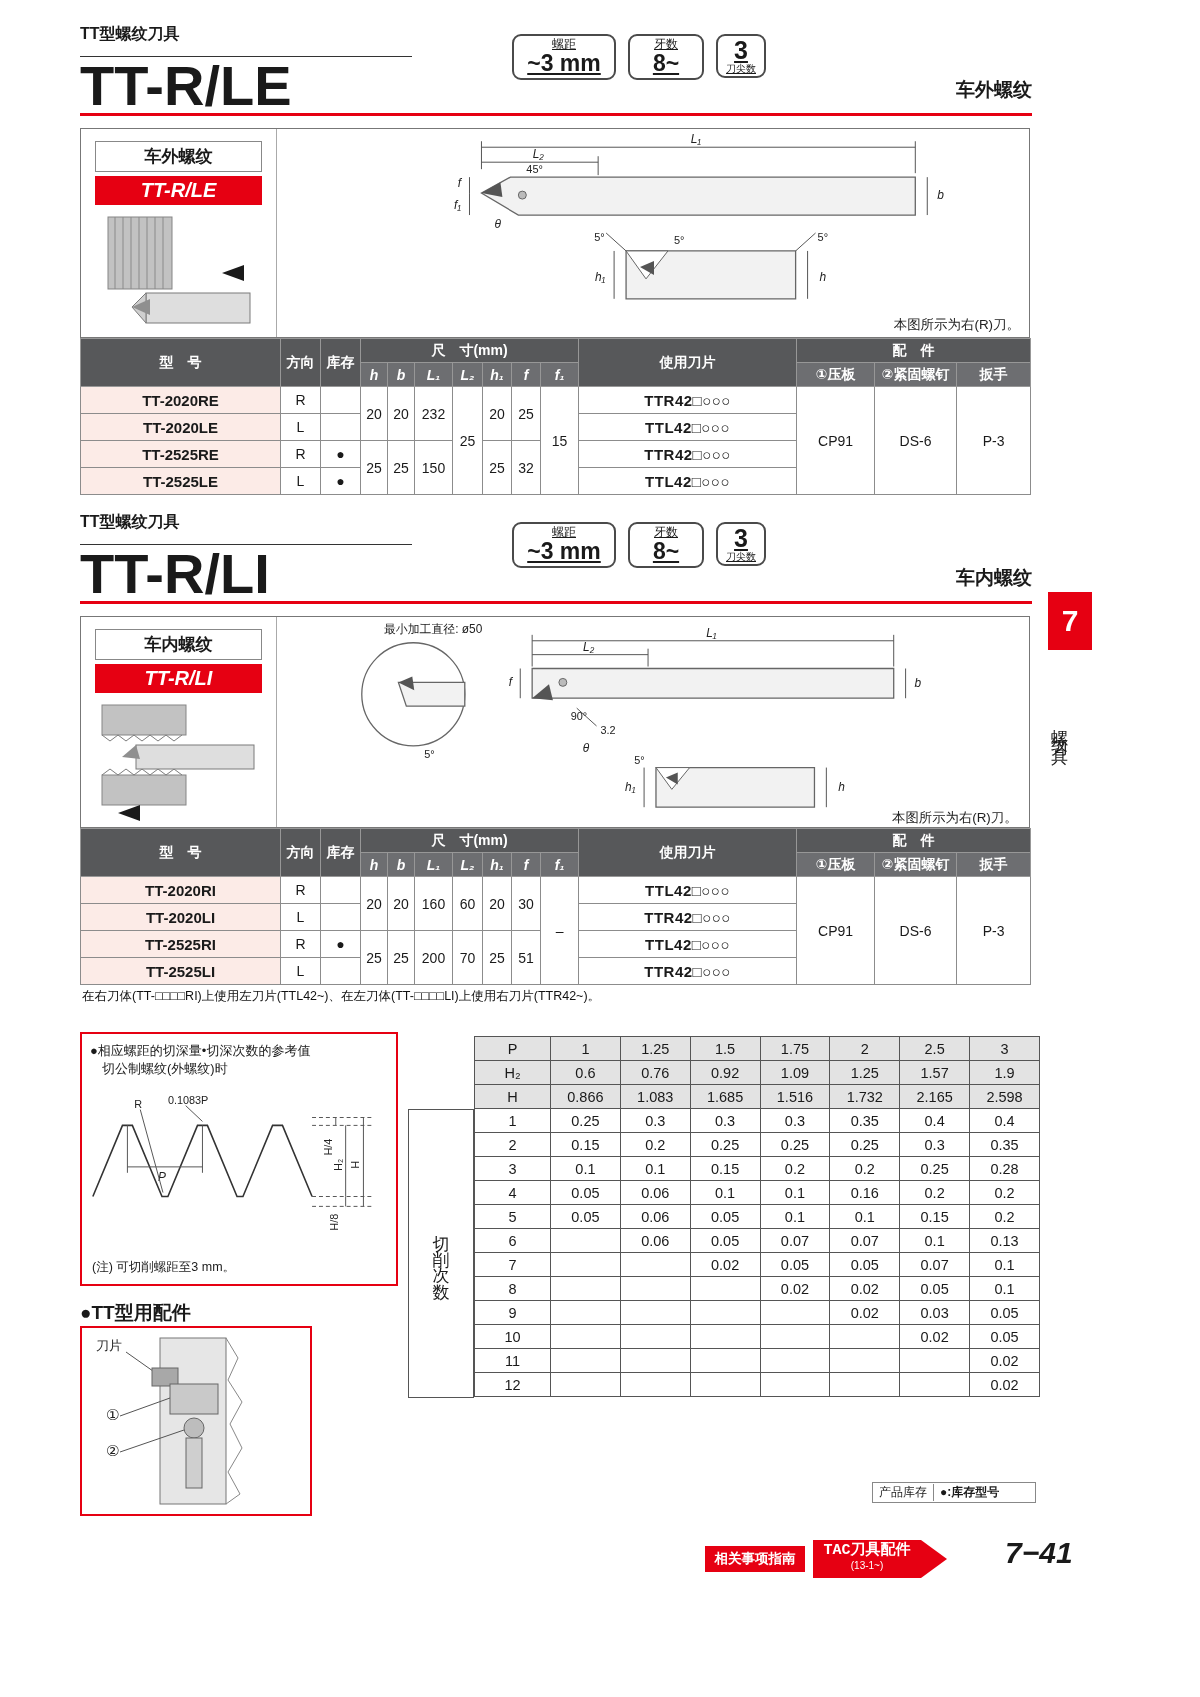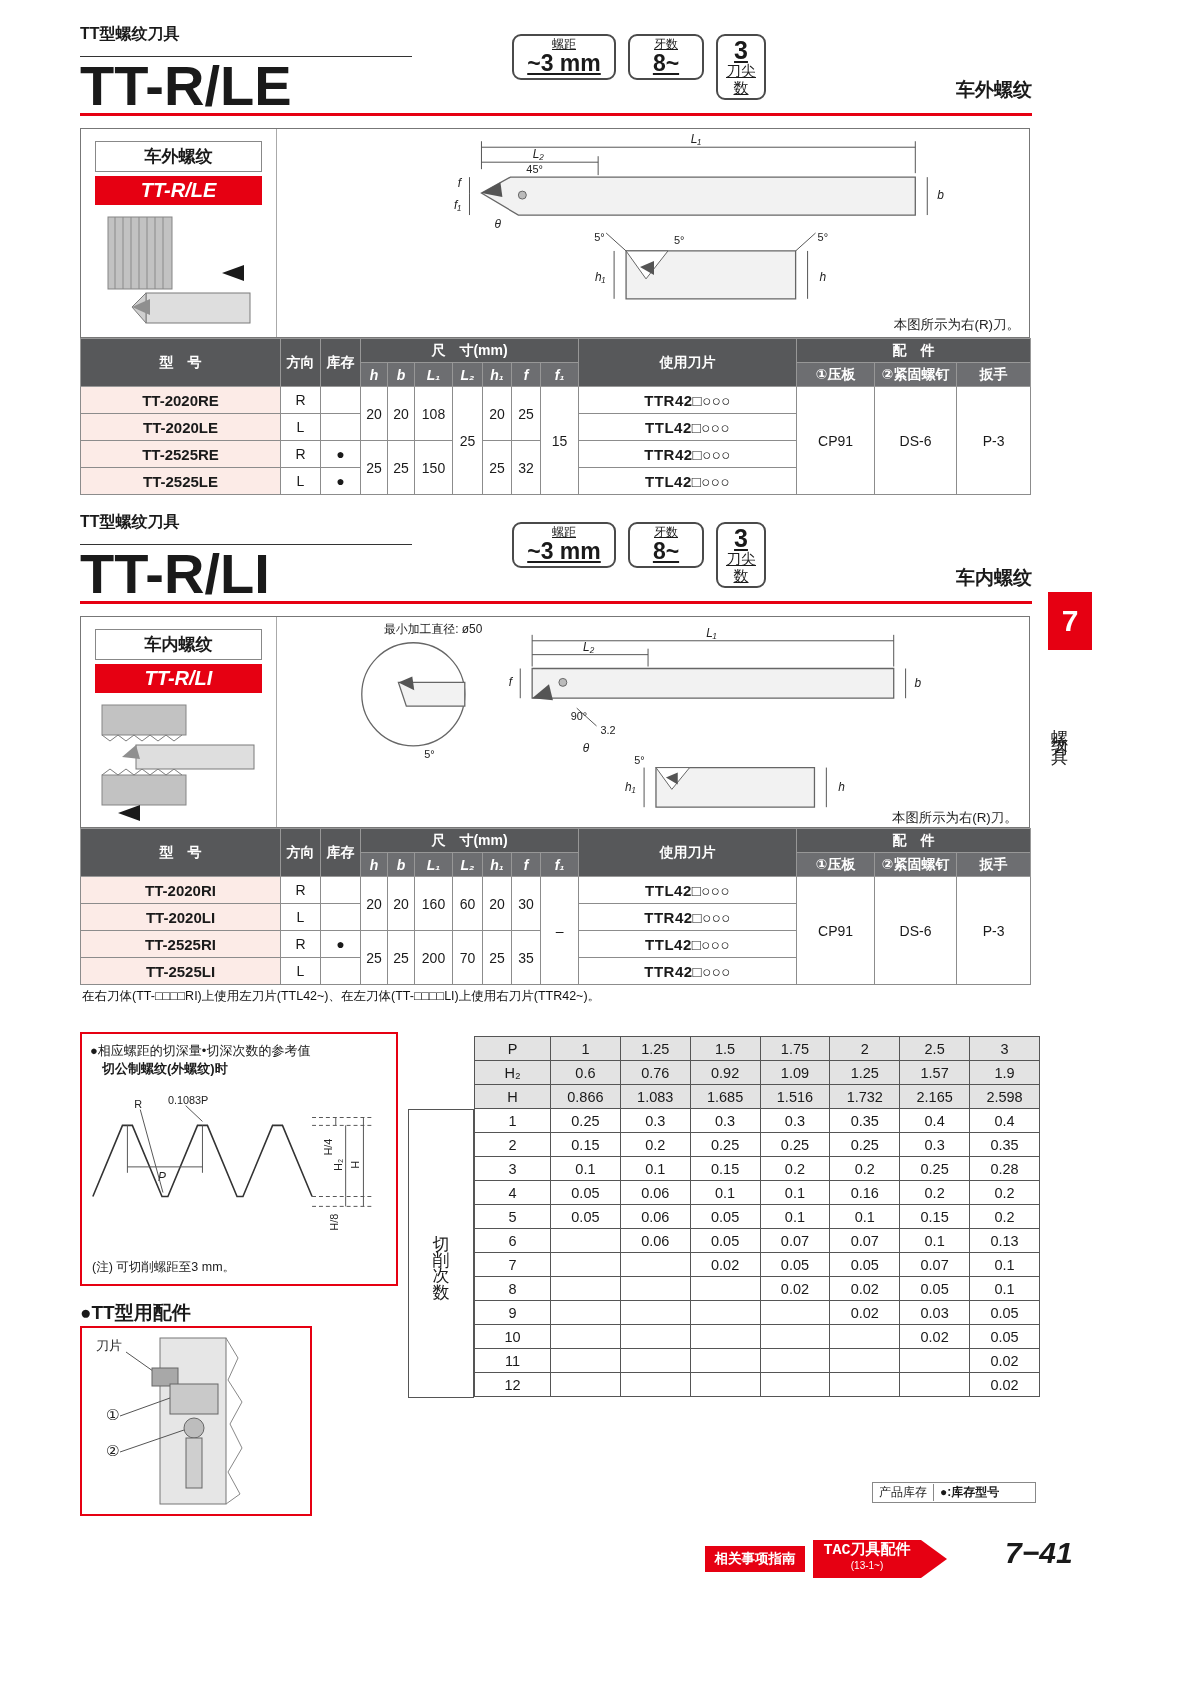--- a/index.html
+++ b/index.html
@@ -13,21 +13,21 @@
   .cat { font-size:16px; font-weight:bold; width:332px;
          border-bottom:1.5px solid #333; padding-bottom:11px; }
   .big-title { font-size:56px; font-weight:bold; letter-spacing:0px; line-height:1.0;
                margin-top:1px; }
   .thread-type { position:absolute; right:0; bottom:10px; font-size:19px; font-weight:bold; }
   .badge { position:absolute; top:10px; border:2px solid #4a4a4a; border-radius:9px;
            background:#fff; text-align:center; padding:2px 8px;text-decoration:underline; }
   .badge .sm { font-size:12px; line-height:1.1; }
   .badge .lg { font-size:23px; font-weight:bold; line-height:1.1; }
   .badge .xl { font-size:25px; font-weight:bold; line-height:1.0; }
-  .badge .xs { font-size:15px; line-height:1.1;text-align:center; }
+  .badge .xs { font-size:10px; line-height:1.1;text-align:center; }
 
   
   .panel { position:absolute; left:80px; width:950px; border:1.5px solid #777; background:#fff; }
   .panel-left { position:absolute; left:0; top:0; width:196px; height:100%;
                 border-right:1px solid #aaa; }
   .tbox { margin:12px 14px 0 14px; border:1.5px solid #888; text-align:center;
           font-weight:bold; font-size:17px; padding:3px 0; }
   .rbanner { margin:4px 14px 0 14px; background:#e60012; color:#fff; text-align:center;
              font-weight:bold; font-style:italic; font-size:20px; padding:3px 0; }
   .panel-photo { margin:6px 10px 0 10px; }
@@ -44,21 +44,21 @@
                height:27px; background:#fff; }
   .ptable td.model { background:#fcebe7; font-weight:bold; font-size:15px; }
   .ptable td.insert { font-weight:bold; font-size:15px; letter-spacing:0.5px; }
   .ital { font-style:italic; font-weight:bold; }
   .footnote { position:absolute; left:82px; font-size:12.5px; color:#111; }
 
   
   .refbox { position:absolute; left:80px; top:1032px; width:318px; height:254px;
             border:2px solid #e60012; padding:8px 8px; background:#fff; }
   .refbox .l1 { font-size:13px; }
-  .refbox .l2 { font-size:13px; margin-left:12px;font-weight:bold; }
+  .refbox .l2 { font-size:13px; margin-left:12px; }
   .refbox .note { position:absolute; left:10px; bottom:8px; font-size:12.5px; }
 
   .acc-heading { position:absolute; left:80px; top:1300px; font-size:19px; font-weight:bold; }
   .accbox { position:absolute; left:80px; top:1326px; width:232px; height:190px;
             border:2px solid #e60012; background:#fff; }
 
   
   .cutwrap { position:absolute; left:408px; top:1036px; width:632px; }
   .cut-side { position:absolute; left:0; top:73px; width:66px; height:289px;
               border:1.5px solid #555; display:flex; align-items:center; justify-content:center;
@@ -216,21 +216,21 @@
       <th class="sub">扳手</th>
     </tr>
   </thead>
   <tbody>
     <tr>
       <td class="model">TT-2020RE</td>
       <td>R</td>
       <td></td>
       <td rowspan="2">20</td>
       <td rowspan="2">20</td>
-      <td rowspan="2">108</td>
+      <td rowspan="2">232</td>
       <td rowspan="4">25</td>
       <td rowspan="2">20</td>
       <td rowspan="2">25</td>
       <td rowspan="4">15</td>
       <td class="insert">TTR42□○○○</td>
       <td rowspan="4">CP91</td>
       <td rowspan="4">DS-6</td>
       <td rowspan="4">P-3</td>
     </tr>
     <tr>
@@ -395,21 +395,21 @@
     </tr>
     <tr>
       <td class="model">TT-2525RI</td>
       <td>R</td>
       <td>●</td>
       <td rowspan="2">25</td>
       <td rowspan="2">25</td>
       <td rowspan="2">200</td>
       <td rowspan="2">70</td>
       <td rowspan="2">25</td>
-      <td rowspan="2">35</td>
+      <td rowspan="2">51</td>
       <td class="insert">TTL42□○○○</td>
     </tr>
     <tr>
       <td class="model">TT-2525LI</td>
       <td>L</td>
       <td></td>
       <td class="insert">TTR42□○○○</td>
     </tr>
   </tbody>
 </table>

